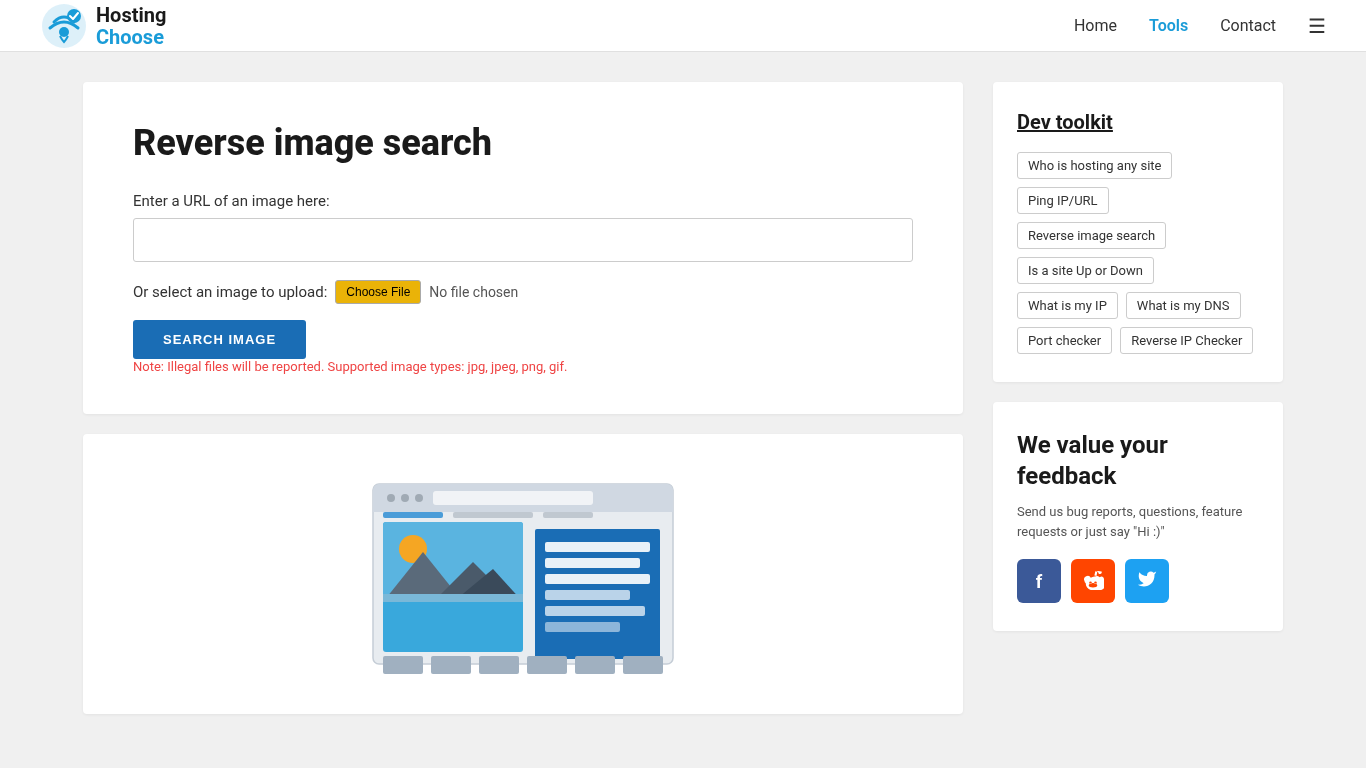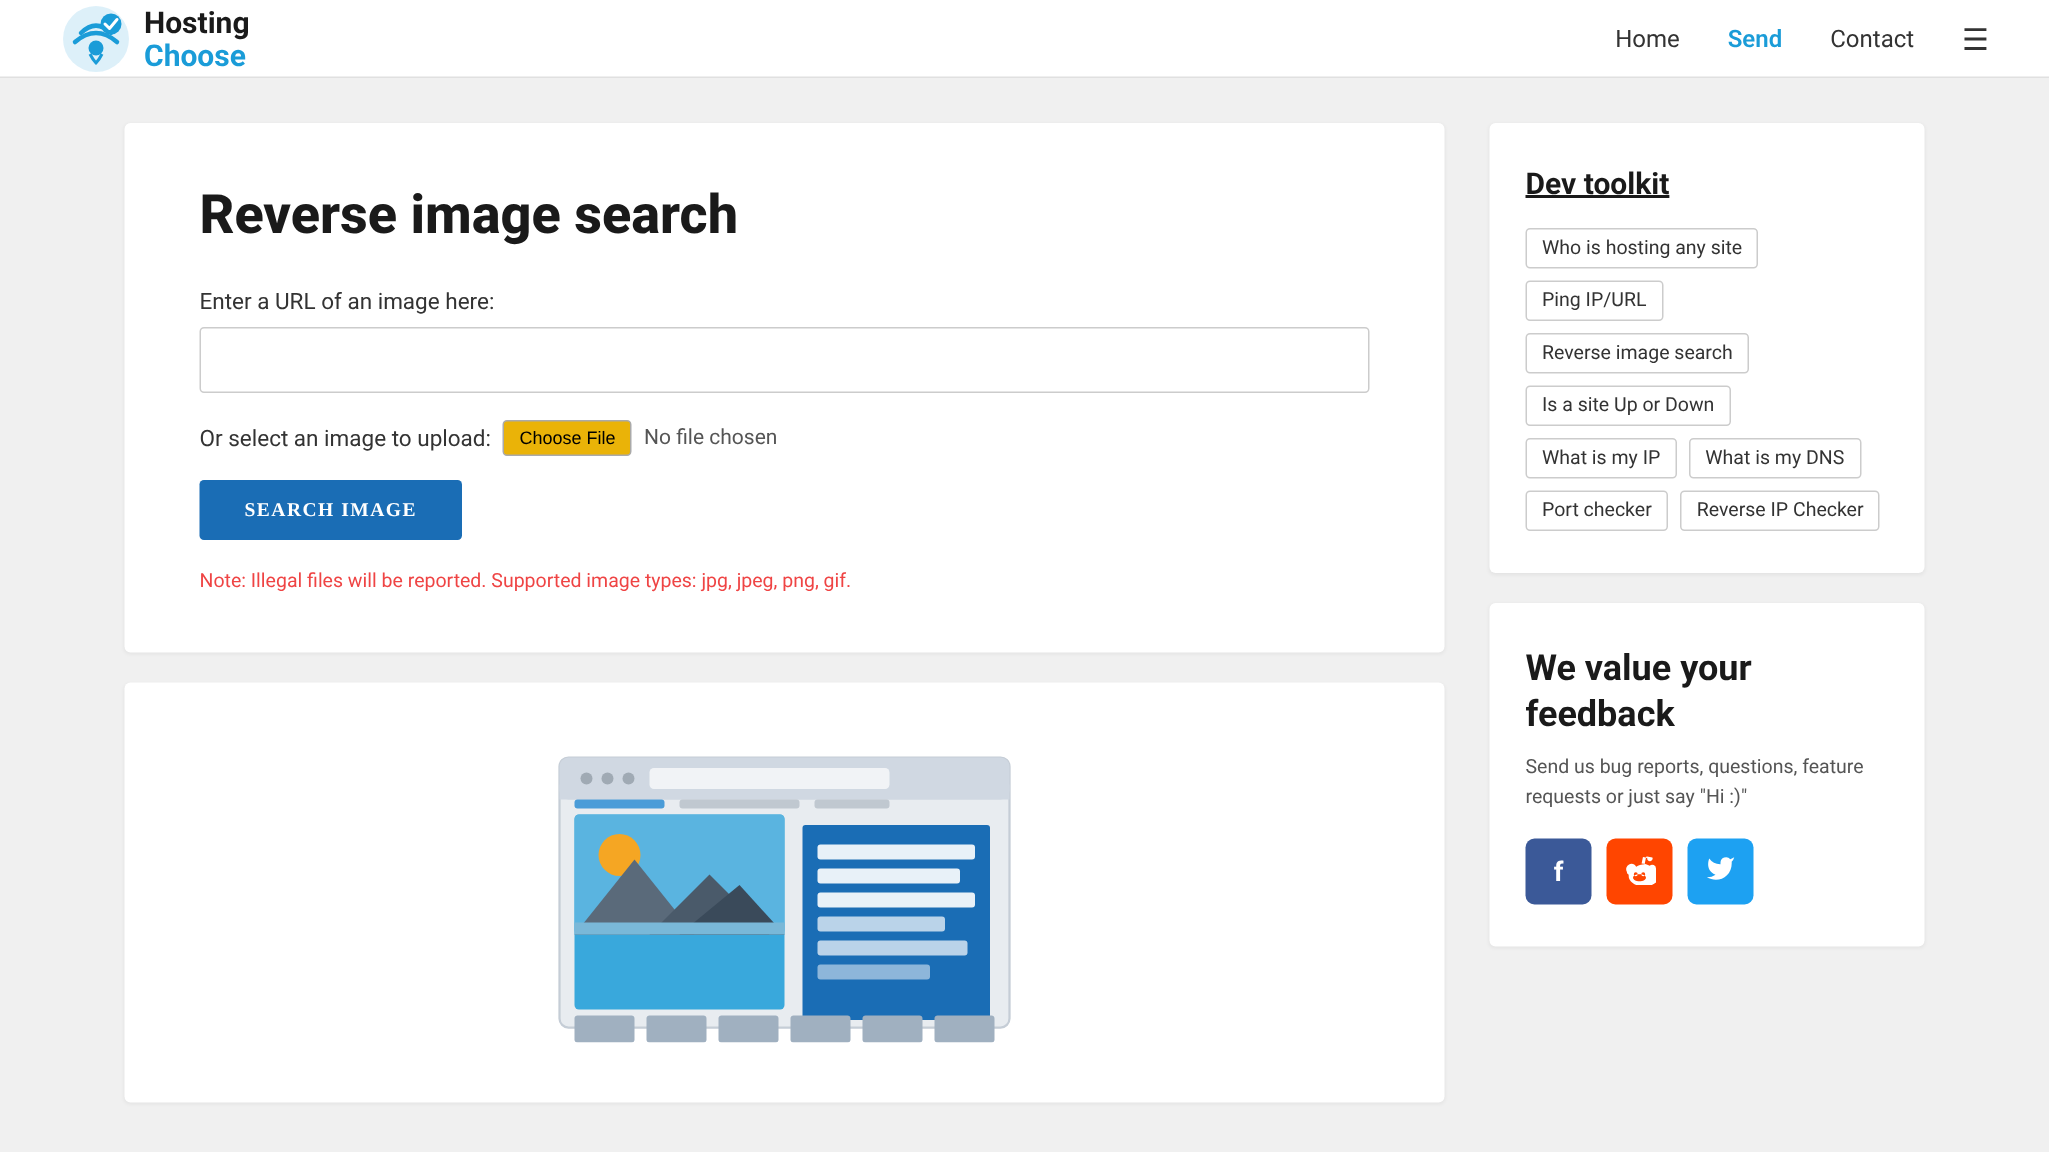--- a/index.html
+++ b/index.html
@@ -143,22 +143,20 @@
       background: #1a6db5;
       color: #fff;
       border: none;
       padding: 12px 30px;
       font-size: 13px;
       font-weight: 700;
       letter-spacing: 1px;
       text-transform: uppercase;
       cursor: pointer;
       border-radius: 3px;
-      margin-bottom: 20px;
-      font-family: Liberation Serif, serif;
     }
 
     .note-text {
       font-size: 13px;
       color: #ef4444;
     }
 
     
     .illustration-card {
       background: #fff;
@@ -270,21 +268,21 @@
       <circle cx="34" cy="14" r="7" fill="#1a9cd8"></circle>
       <path d="M30 14 L33 17 L38 11" stroke="#fff" stroke-width="2" fill="none" stroke-linecap="round" stroke-linejoin="round"></path>
     </svg>
     <div class="logo-text">
       <span class="logo-text-hosting">Hosting</span>
       <span class="logo-text-checker">Choose</span>
     </div>
   </a>
   <nav class="nav">
     <a class="nav-item" href="#">Home</a>
-    <a class="nav-item active" href="#">Send</a>
+    <a class="nav-item active" href="#">Tools</a>
     <a class="nav-item" href="#">Contact</a>
     <span class="nav-menu-icon">☰</span>
   </nav>
 </header>
 
 <div class="page-container">
 
   <div class="main-content">
 
     <div class="card">

